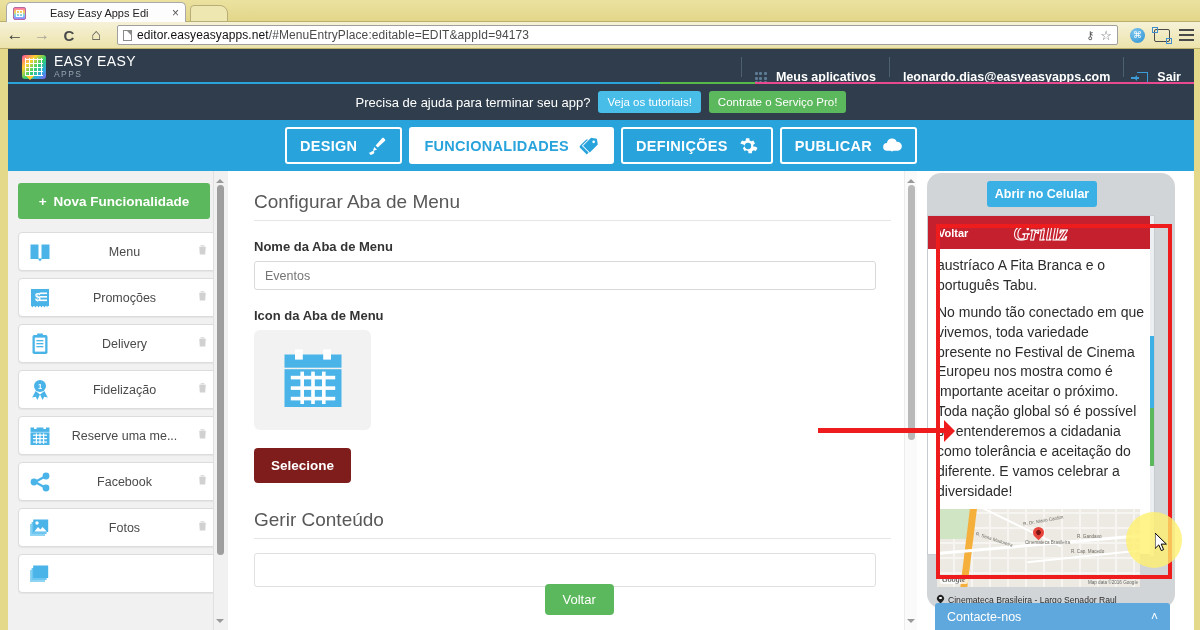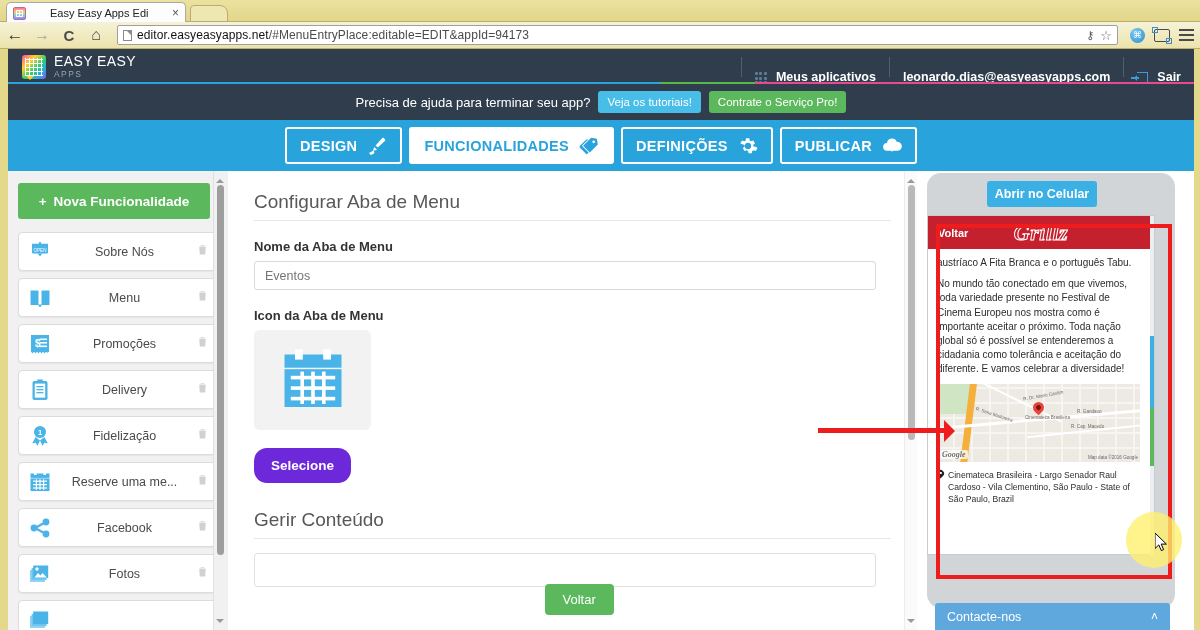--- a/index.html
+++ b/index.html
@@ -129,42 +129,42 @@
   .sb-thumb{ position:absolute; left:3px; top:14px; width:7px; height:370px; background:#9e9e9e; border-radius:4px;}
 
   
   .main { flex:1; position:relative; background:#fff; padding:20px 26px 0 26px; overflow:hidden;}
   .sec-title { font-size:19px; color:#585858; font-weight:normal; padding-bottom:7px; border-bottom:1px solid #e6e6e6; }
   .fld-lbl { font-size:13px; font-weight:bold; color:#333; margin-top:18px; margin-bottom:7px; }
   .txtinput { width:622px; height:29px; border:1px solid #d9d9d9; border-radius:3px; padding:0 10px;
     font-size:12.5px; color:#9b9b9b; font-family:"Liberation Sans",sans-serif; background:#fff; }
   .icon-box { width:117px; height:100px; background:#f2f2f2; border-radius:6px; margin-top:5px;
     display:flex; align-items:center; justify-content:center; }
-  .btn-sel { margin-top:18px; background:#6d28d9; color:#fff; border:none; border-radius:13px;
+  .btn-sel { margin-top:18px; background:#7f1d1d; color:#fff; border:none; border-radius:4px;
     font-size:13.5px; font-weight:bold; padding:10px 17px; cursor:pointer; }
   .sec-title2 { font-size:19px; color:#585858; margin-top:26px; padding-bottom:7px; border-bottom:1px solid #e6e6e6;}
   .big-box { width:622px; height:34px; border:1px solid #e0e0e0; border-radius:3px; margin-top:14px; background:#fff;}
   .btn-save { position:absolute; left:50%; margin-left:-28px; bottom:16px;
     background:#5cb85c; color:#fff; border:none; border-radius:4px; font-size:13px; padding:8px 18px; cursor:pointer;}
   .main-scroll { position:absolute; right:0; top:0; width:13px; height:460px; background:#fafafa; border-left:1px solid #ececec;}
   .ms-thumb{ position:absolute; left:3px; top:14px; width:7px; height:255px; background:#b9b9b9; border-radius:4px;}
 
   
   .preview { width:277px; background:#fff; position:relative; }
   .phone-shell { position:absolute; left:10px; top:2px; width:248px; height:435px; background:#d2d5d8; border-radius:14px;}
   .btn-open { position:absolute; left:70px; top:10px; width:110px; height:26px; background:#3ab0e5; color:#fff;
     border:none; border-radius:3px; font-size:12.5px; font-weight:bold; cursor:pointer;}
   .screen { position:absolute; left:10px; top:44px; width:228px; height:340px; background:#fff; border:1px solid #c6ccd2;}
   .screen-hdr { height:33px; background:#c4202e; display:flex; align-items:center; padding:0 10px; position:relative;}
   .voltar { color:#fff; font-size:11px; font-weight:bold; cursor:pointer;}
   .grillz { position:absolute; left:50%; transform:translateX(-50%); top:4px;
     font-family:"Liberation Serif", serif; font-style:italic; font-weight:bold; font-size:22px;
     color:#c4202e; -webkit-text-stroke:1px #fff; letter-spacing:.5px;}
   .screen-body { padding:7px 9px 0 9px; }
-  .pv-p { font-size:10px; color:#2c2c2c; line-height:1.42; margin-bottom:7px;}
+  .pv-p { font-size:14px; color:#2c2c2c; line-height:1.42; margin-bottom:7px;}
   .map { width:203px; height:78px; position:relative; overflow:hidden; background:#e9e5dc; margin-top:2px;}
   .map .land{position:absolute;inset:0;background:#eceae2;}
   .map .park{position:absolute;left:0;top:0;width:36px;height:30px;background:#cfe5c3;}
   .map .blocks{position:absolute;inset:0;
     background:
       repeating-linear-gradient(90deg, transparent 0 16px, #f6f5f1 16px 18px),
       repeating-linear-gradient(0deg, transparent 0 13px, #f6f5f1 13px 15px);}
   .map .hwy{position:absolute;left:28px;top:-6px;width:7px;height:92px;background:#f5b03c;transform:rotate(7deg);}
   .map .rd1{position:absolute;left:-5px;top:34px;width:215px;height:3px;background:#fff;transform:rotate(-5deg);}
   .map .rd2{position:absolute;left:10px;top:10px;width:120px;height:2.4px;background:#fff;transform:rotate(26deg);}
@@ -313,36 +313,20 @@
     <div class="body-row">
 
       <div class="sidebar">
         <button class="btn-new">
           <span>+</span>
           <span>Nova Funcionalidade</span>
         </button>
 
         <div class="feat-list">
 
-          <div class="feat">
-            <span class="feat-ico">
-              <svg viewBox="0 0 24 24" width="24" height="24">
-                  <path fill="#4ab3e8" d="M12 1.5l1.6 2.3H20v8.7H4V3.8h6.4L12 1.5z"></path>
-                  <rect x="4" y="5.6" width="16" height="8" rx="1" fill="#4ab3e8"></rect>
-                  <path fill="#4ab3e8" d="M9.4 13.6h5.2l-2.6 2.6z"></path>
-                  <text x="12" y="11.6" font-size="4.6" fill="#fff" text-anchor="middle" font-family="Liberation Sans">OPEN</text>
-                </svg>
-            </span>
-            <span class="feat-lbl">Sobre Nós</span>
-            <span class="trash">
-              <svg viewBox="0 0 24 24" width="13" height="15">
-                  <path fill="#9a9a9a" d="M6 7h12l-1 14H7L6 7zm3-3h6l1 2H8l1-2z"></path>
-                </svg>
-            </span>
-          </div>
 
           <div class="feat">
             <span class="feat-ico">
               <svg viewBox="0 0 24 24" width="24" height="24">
                   <path fill="#4ab3e8" d="M2.5 4.5h8V19h-8z"></path>
                   <path fill="#4ab3e8" d="M13.5 4.5h8V19h-8z"></path>
                   <path fill="#4ab3e8" d="M9.8 18.5h4.4L12 21.6z"></path>
                 </svg>
             </span>
             <span class="feat-lbl">Menu</span>

